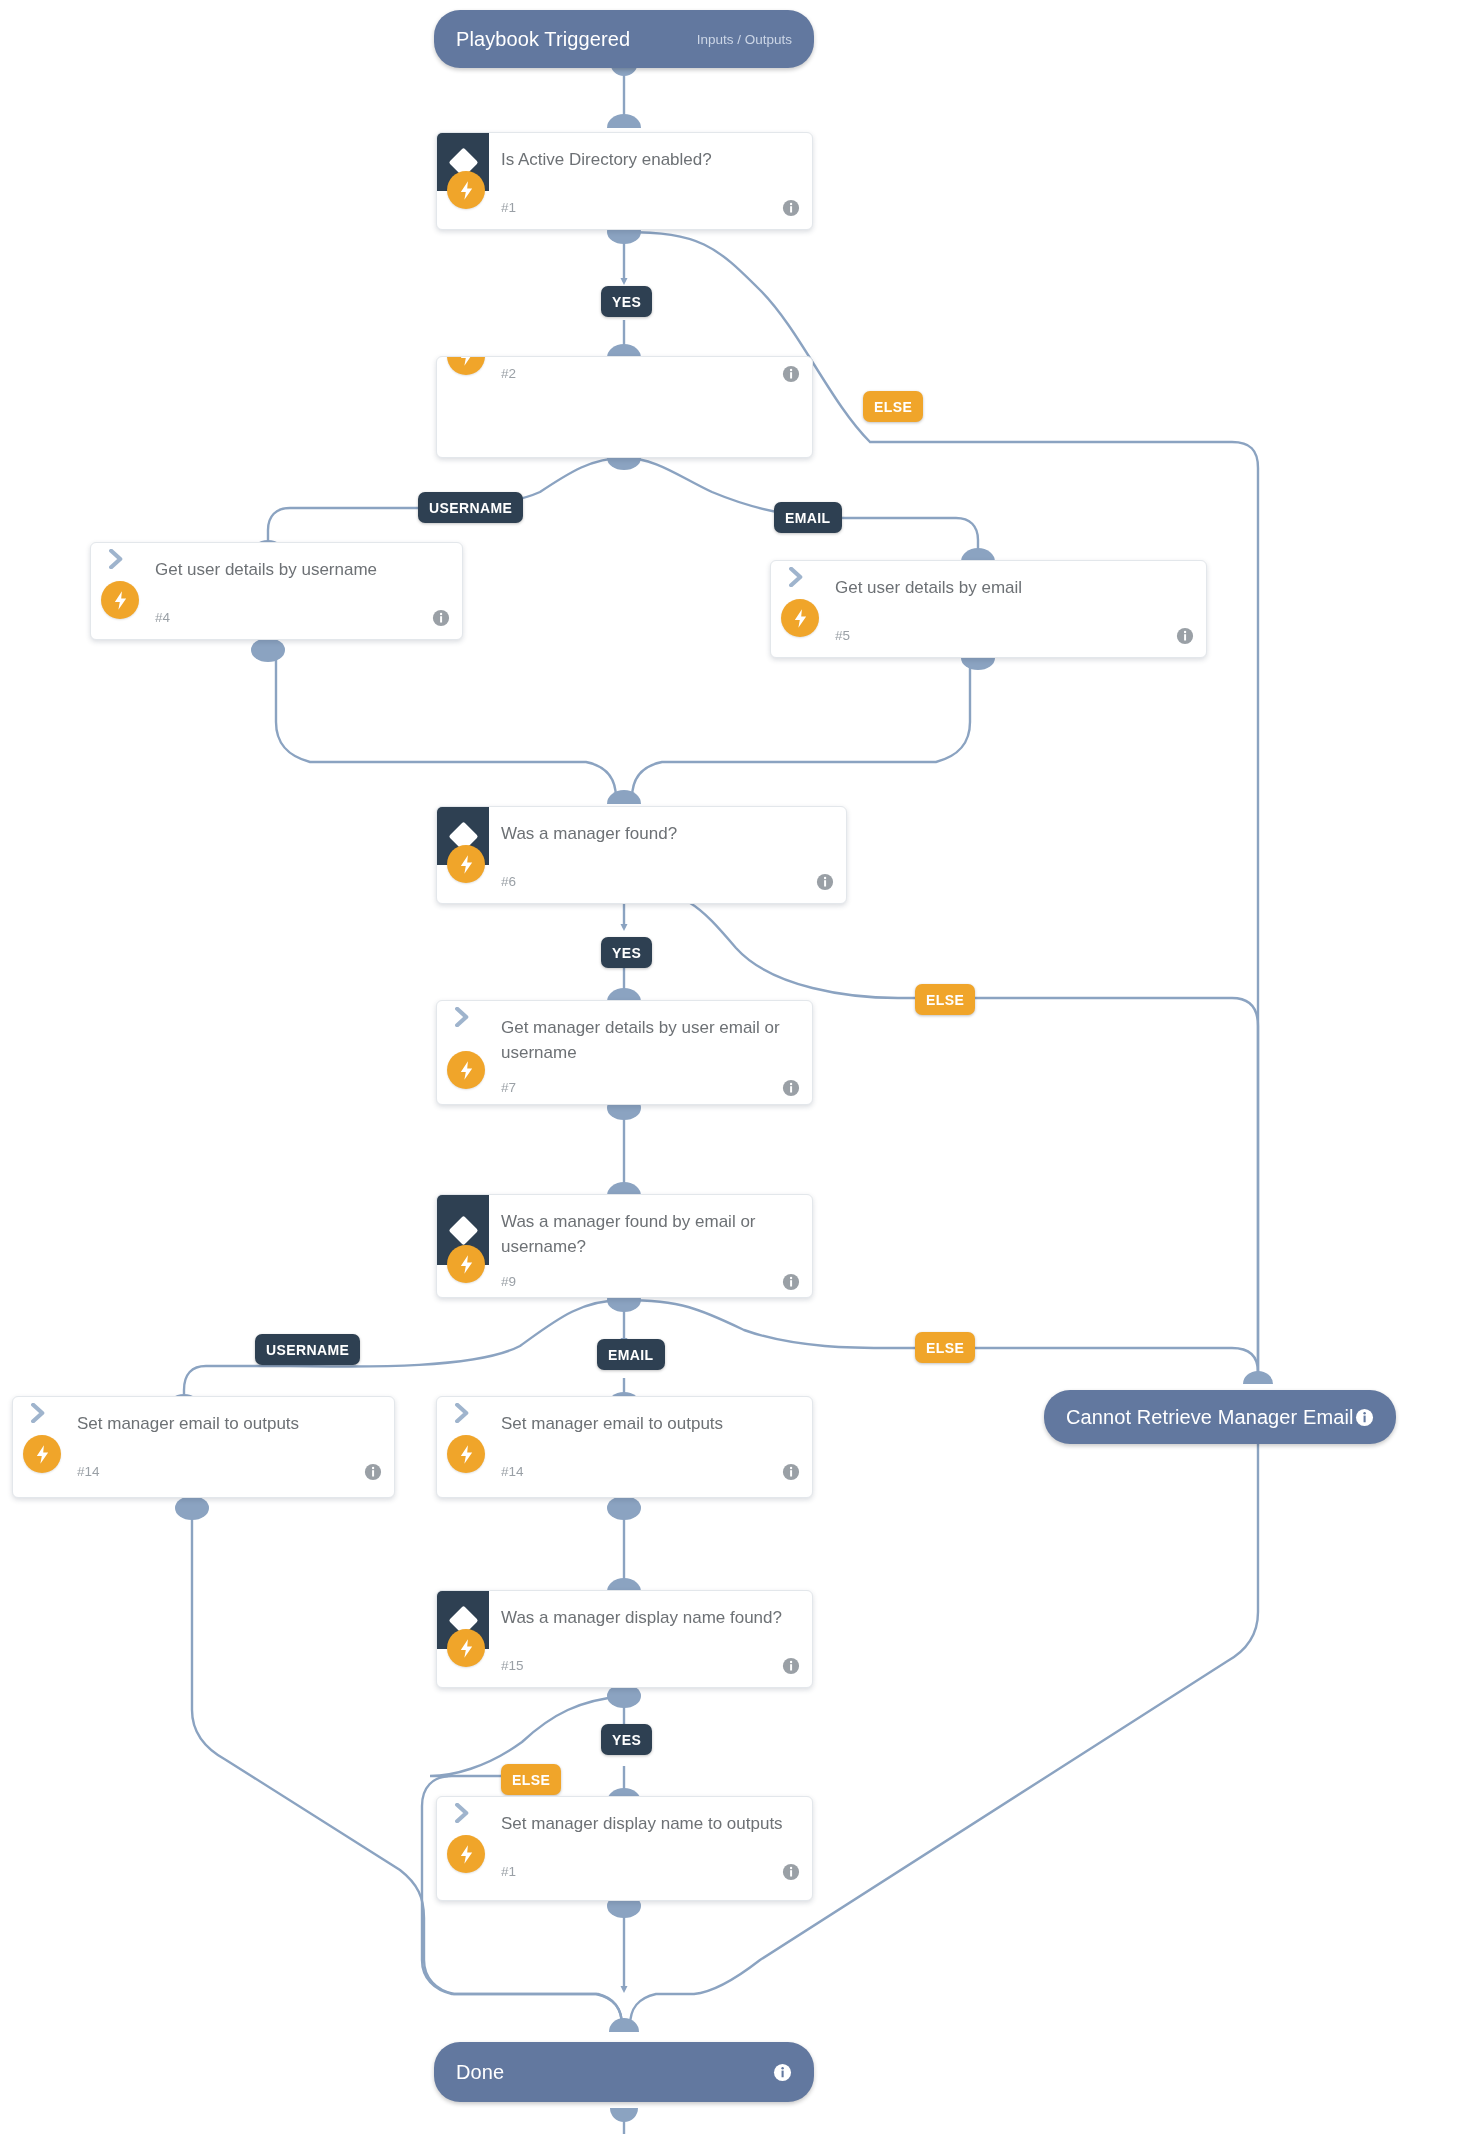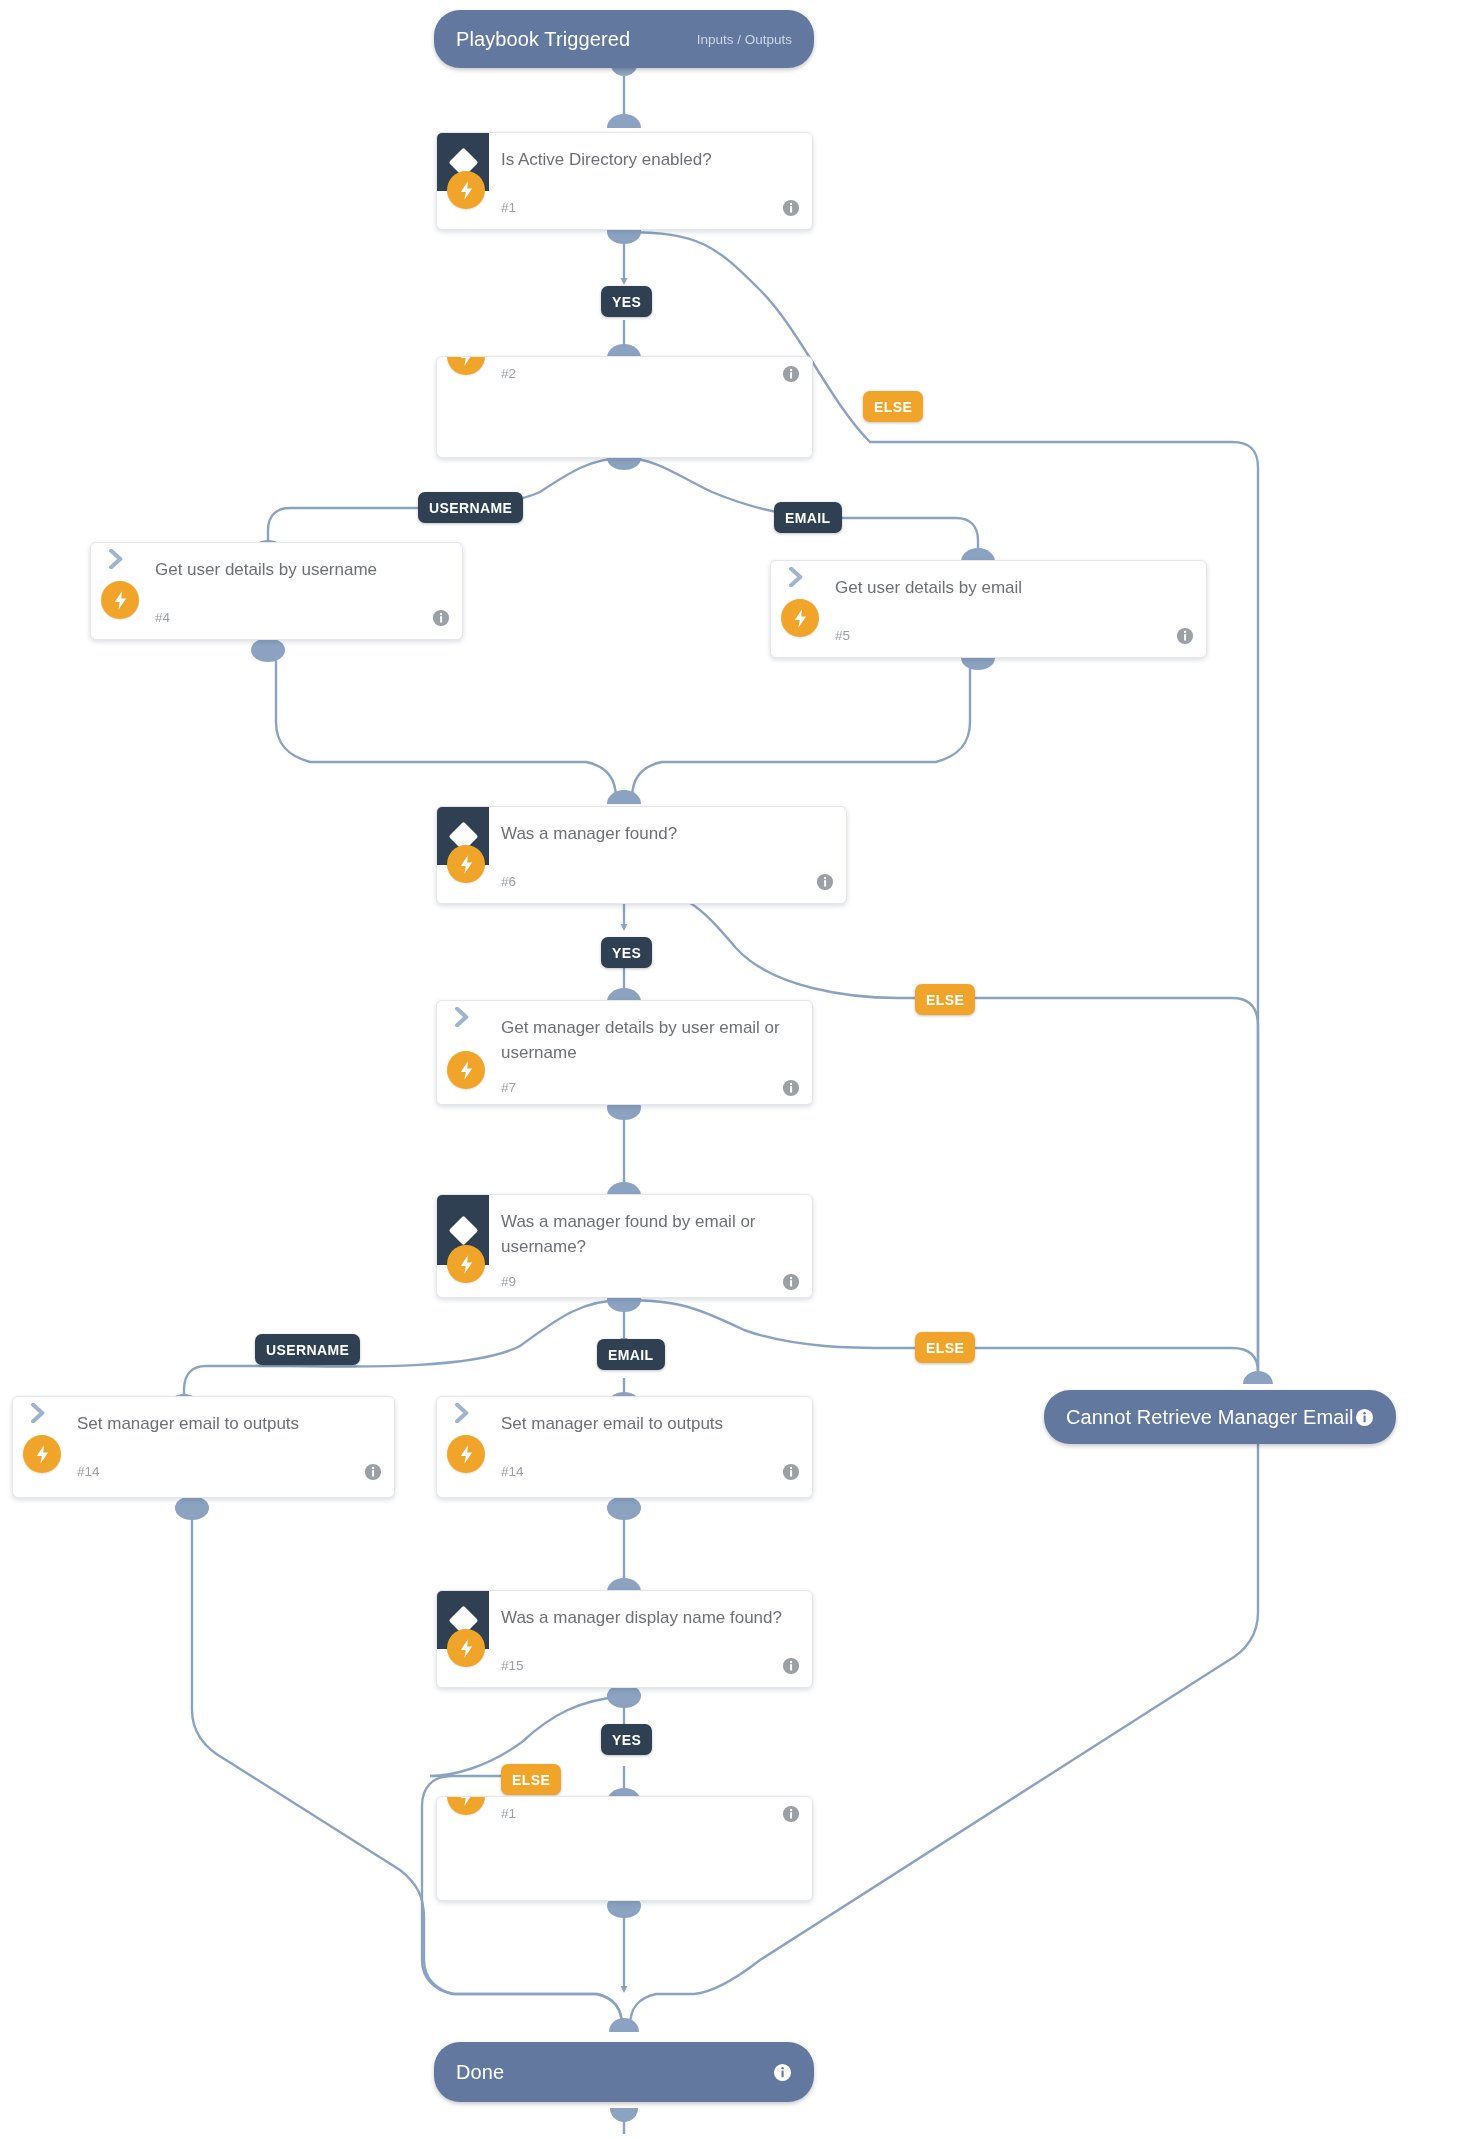--- a/index.html
+++ b/index.html
@@ -562,20 +562,28 @@
 
   <div class="badge dark" style="left:601px; top:1724px;">
     <span>YES</span>
   </div>
 
   <div class="badge else" style="left:501px; top:1764px;">
     <span>ELSE</span>
   </div>
 
   <div class="card" style="left:436px; top:1796px; width:377px; height:105px;">
+    <div class="card-top">
+      <div class="iconslot">
+        <svg class="chev" viewBox="0 0 18 22">
+          <path d="M2,2 L12,11 L2,20" fill="none" stroke="#9fb4cd" stroke-width="4.6" stroke-linecap="round" stroke-linejoin="round"></path>
+        </svg>
+      </div>
+      <div class="card-title">Set manager display name to outputs</div>
+    </div>
     <div class="card-bot">
       <div class="bolt">
         <svg viewBox="0 0 24 28">
             <path d="M14,1 L4,16 L11,16 L9,27 L20,11 L13,11 Z" fill="#fff"></path>
           </svg>
       </div>
       <span class="step-no">#1</span>
       <svg class="info-grey" viewBox="0 0 20 20">
         <circle cx="10" cy="10" r="9" fill="#9aa0a6"></circle>
         <rect x="9" y="8" width="2.2" height="7" fill="#fff"></rect>

